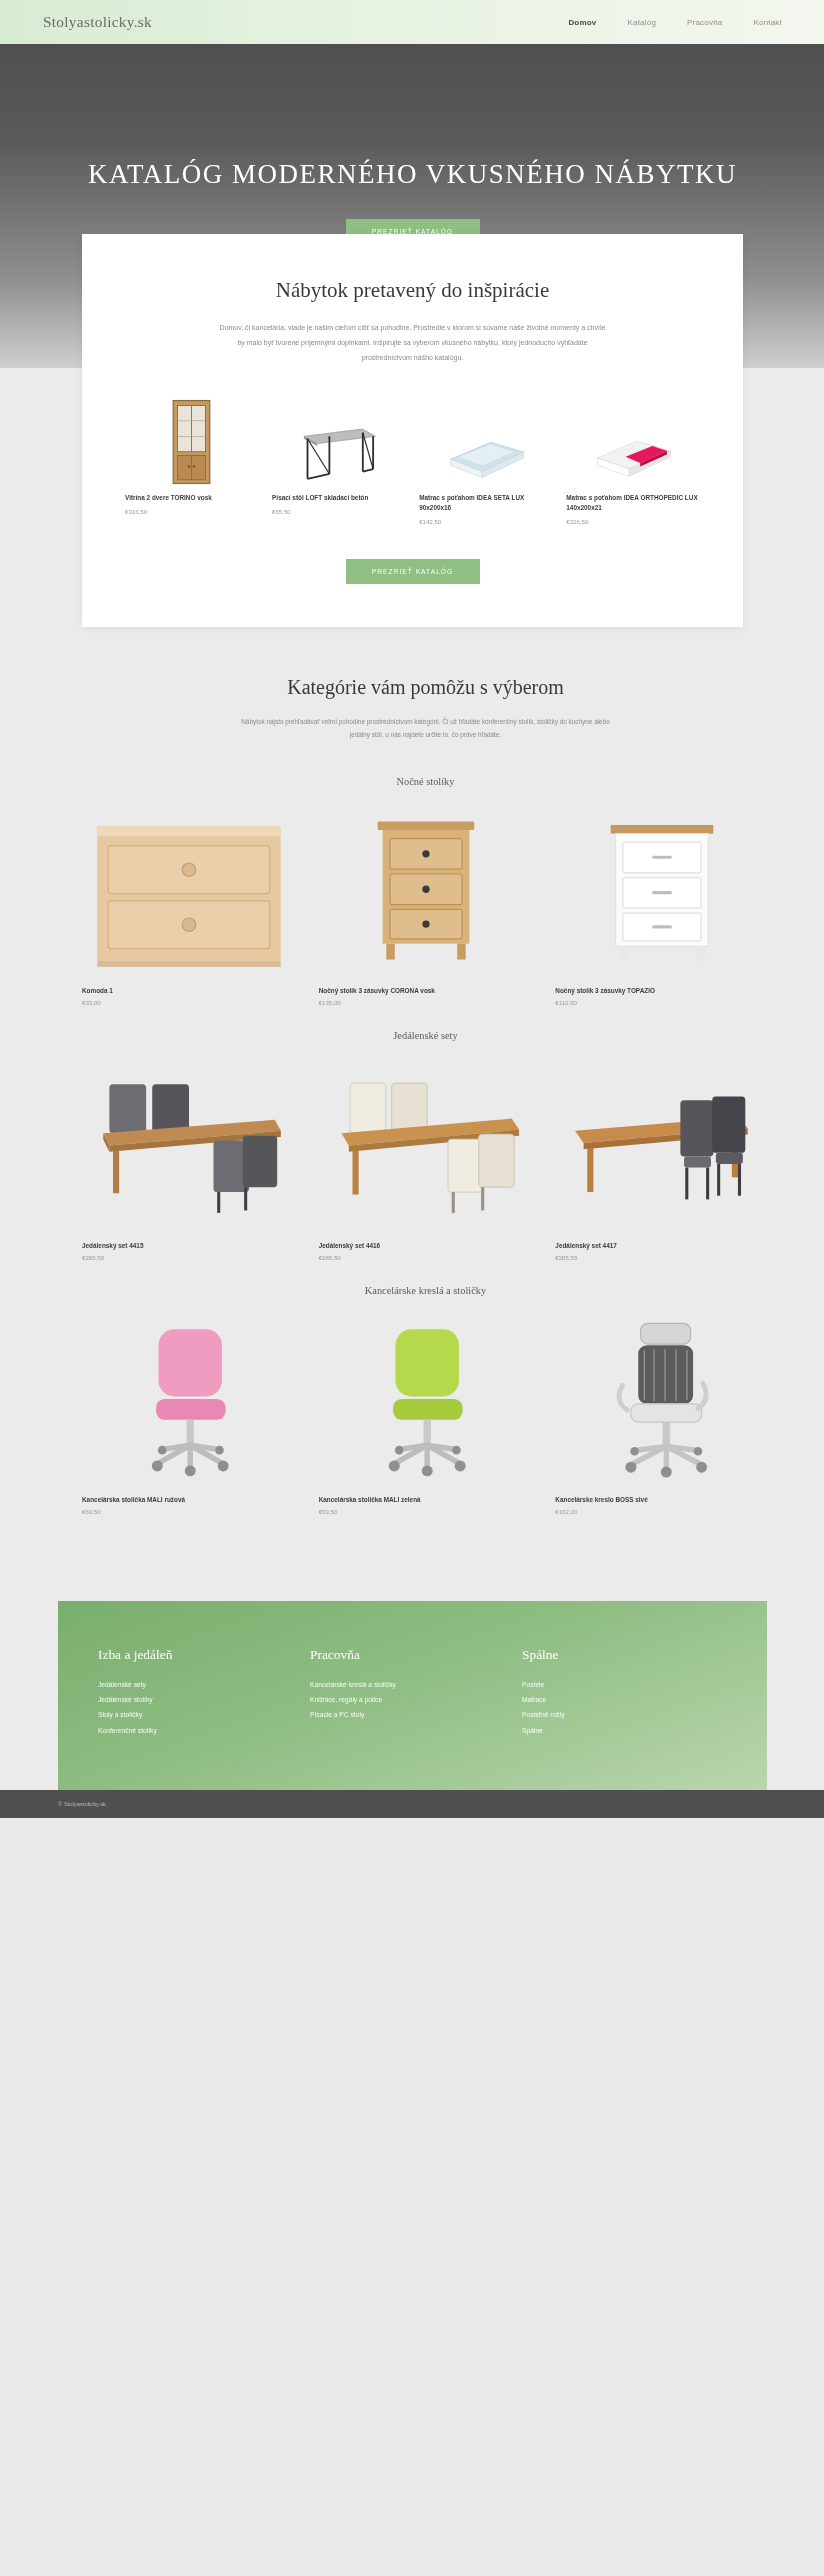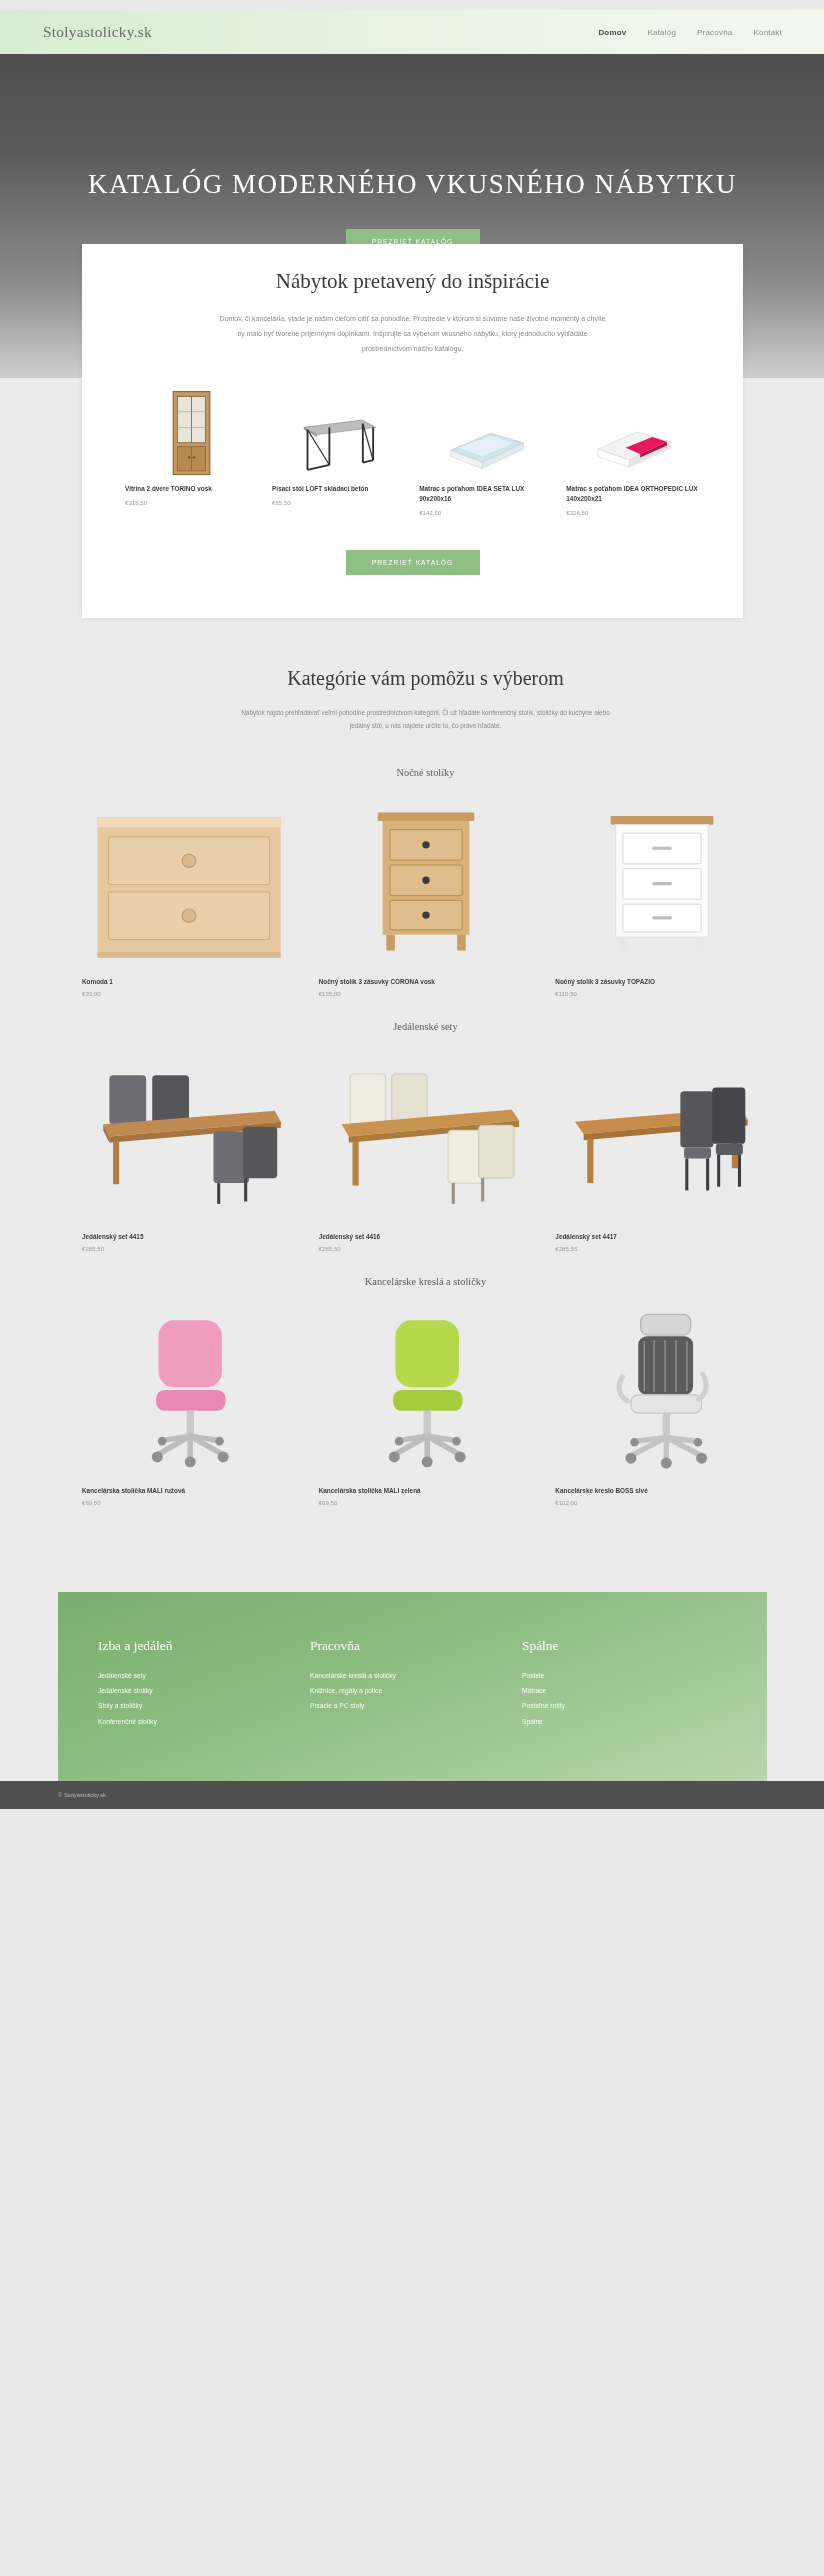--- a/index.html
+++ b/index.html
@@ -4,38 +4,38 @@
 <style>
   * { box-sizing: border-box; }
   html, body { margin:0; padding:0; }
   body {
     width: 825px;
     background: #e9e9e9;
     font-family: "Liberation Sans", sans-serif;
     color: #3b3b3b;
     -webkit-font-smoothing: antialiased;
   }
-  .page { width: 825px; margin: 10px auto; background: #ebebeb; }
+  .page { width: 825px; margin: 0 auto; background: #ebebeb; }
 
   
   .topbar {
     height: 44px;
     background: linear-gradient(90deg, #d8ecd2 0%, #e7f2e2 45%, #f3f7ef 100%);
     display: flex;
     align-items: center;
     justify-content: space-between;
     padding: 0 43px;
   }
   .brand {
     font-family: "Liberation Serif", serif;
     font-size: 15.3px;
     color: #6a6a6a;
     letter-spacing: 0.3px;
   }
-  .nav { display: flex; gap: 21px; align-items: center; text-align: right; }
+  .nav { display: flex; gap: 31px; align-items: center; text-align: right; }
   .nav a {
     font-size: 8px;
     color: #8d8d8d;
     text-decoration: none;
     letter-spacing: 0.2px;
   }
   .nav a.active { color: #4a4a4a; font-weight: bold; }
 
   
   .hero {
@@ -70,21 +70,21 @@
     min-width: 134px;
     text-align: center;
     cursor: pointer;
     font-family: "Liberation Sans", sans-serif;
   }
 
   
   .intro-wrap { position: relative; margin-top: -134px; padding: 0 82px 0 82px; }
   .intro-card {
     background: #ffffff;
-    padding: 25px 43px 43px 43px;
+    padding: 44px 43px 43px 43px;
     box-shadow: 0 1.2px 7.3px rgba(0,0,0,0.07);
   }
   .intro-card h2 {
     font-family: "Liberation Serif", serif;
     font-weight: normal;
     text-align: center;
     font-size: 21px;
     color: #3a3a3a;
     margin: 0 0 18.3px 0;
   }

